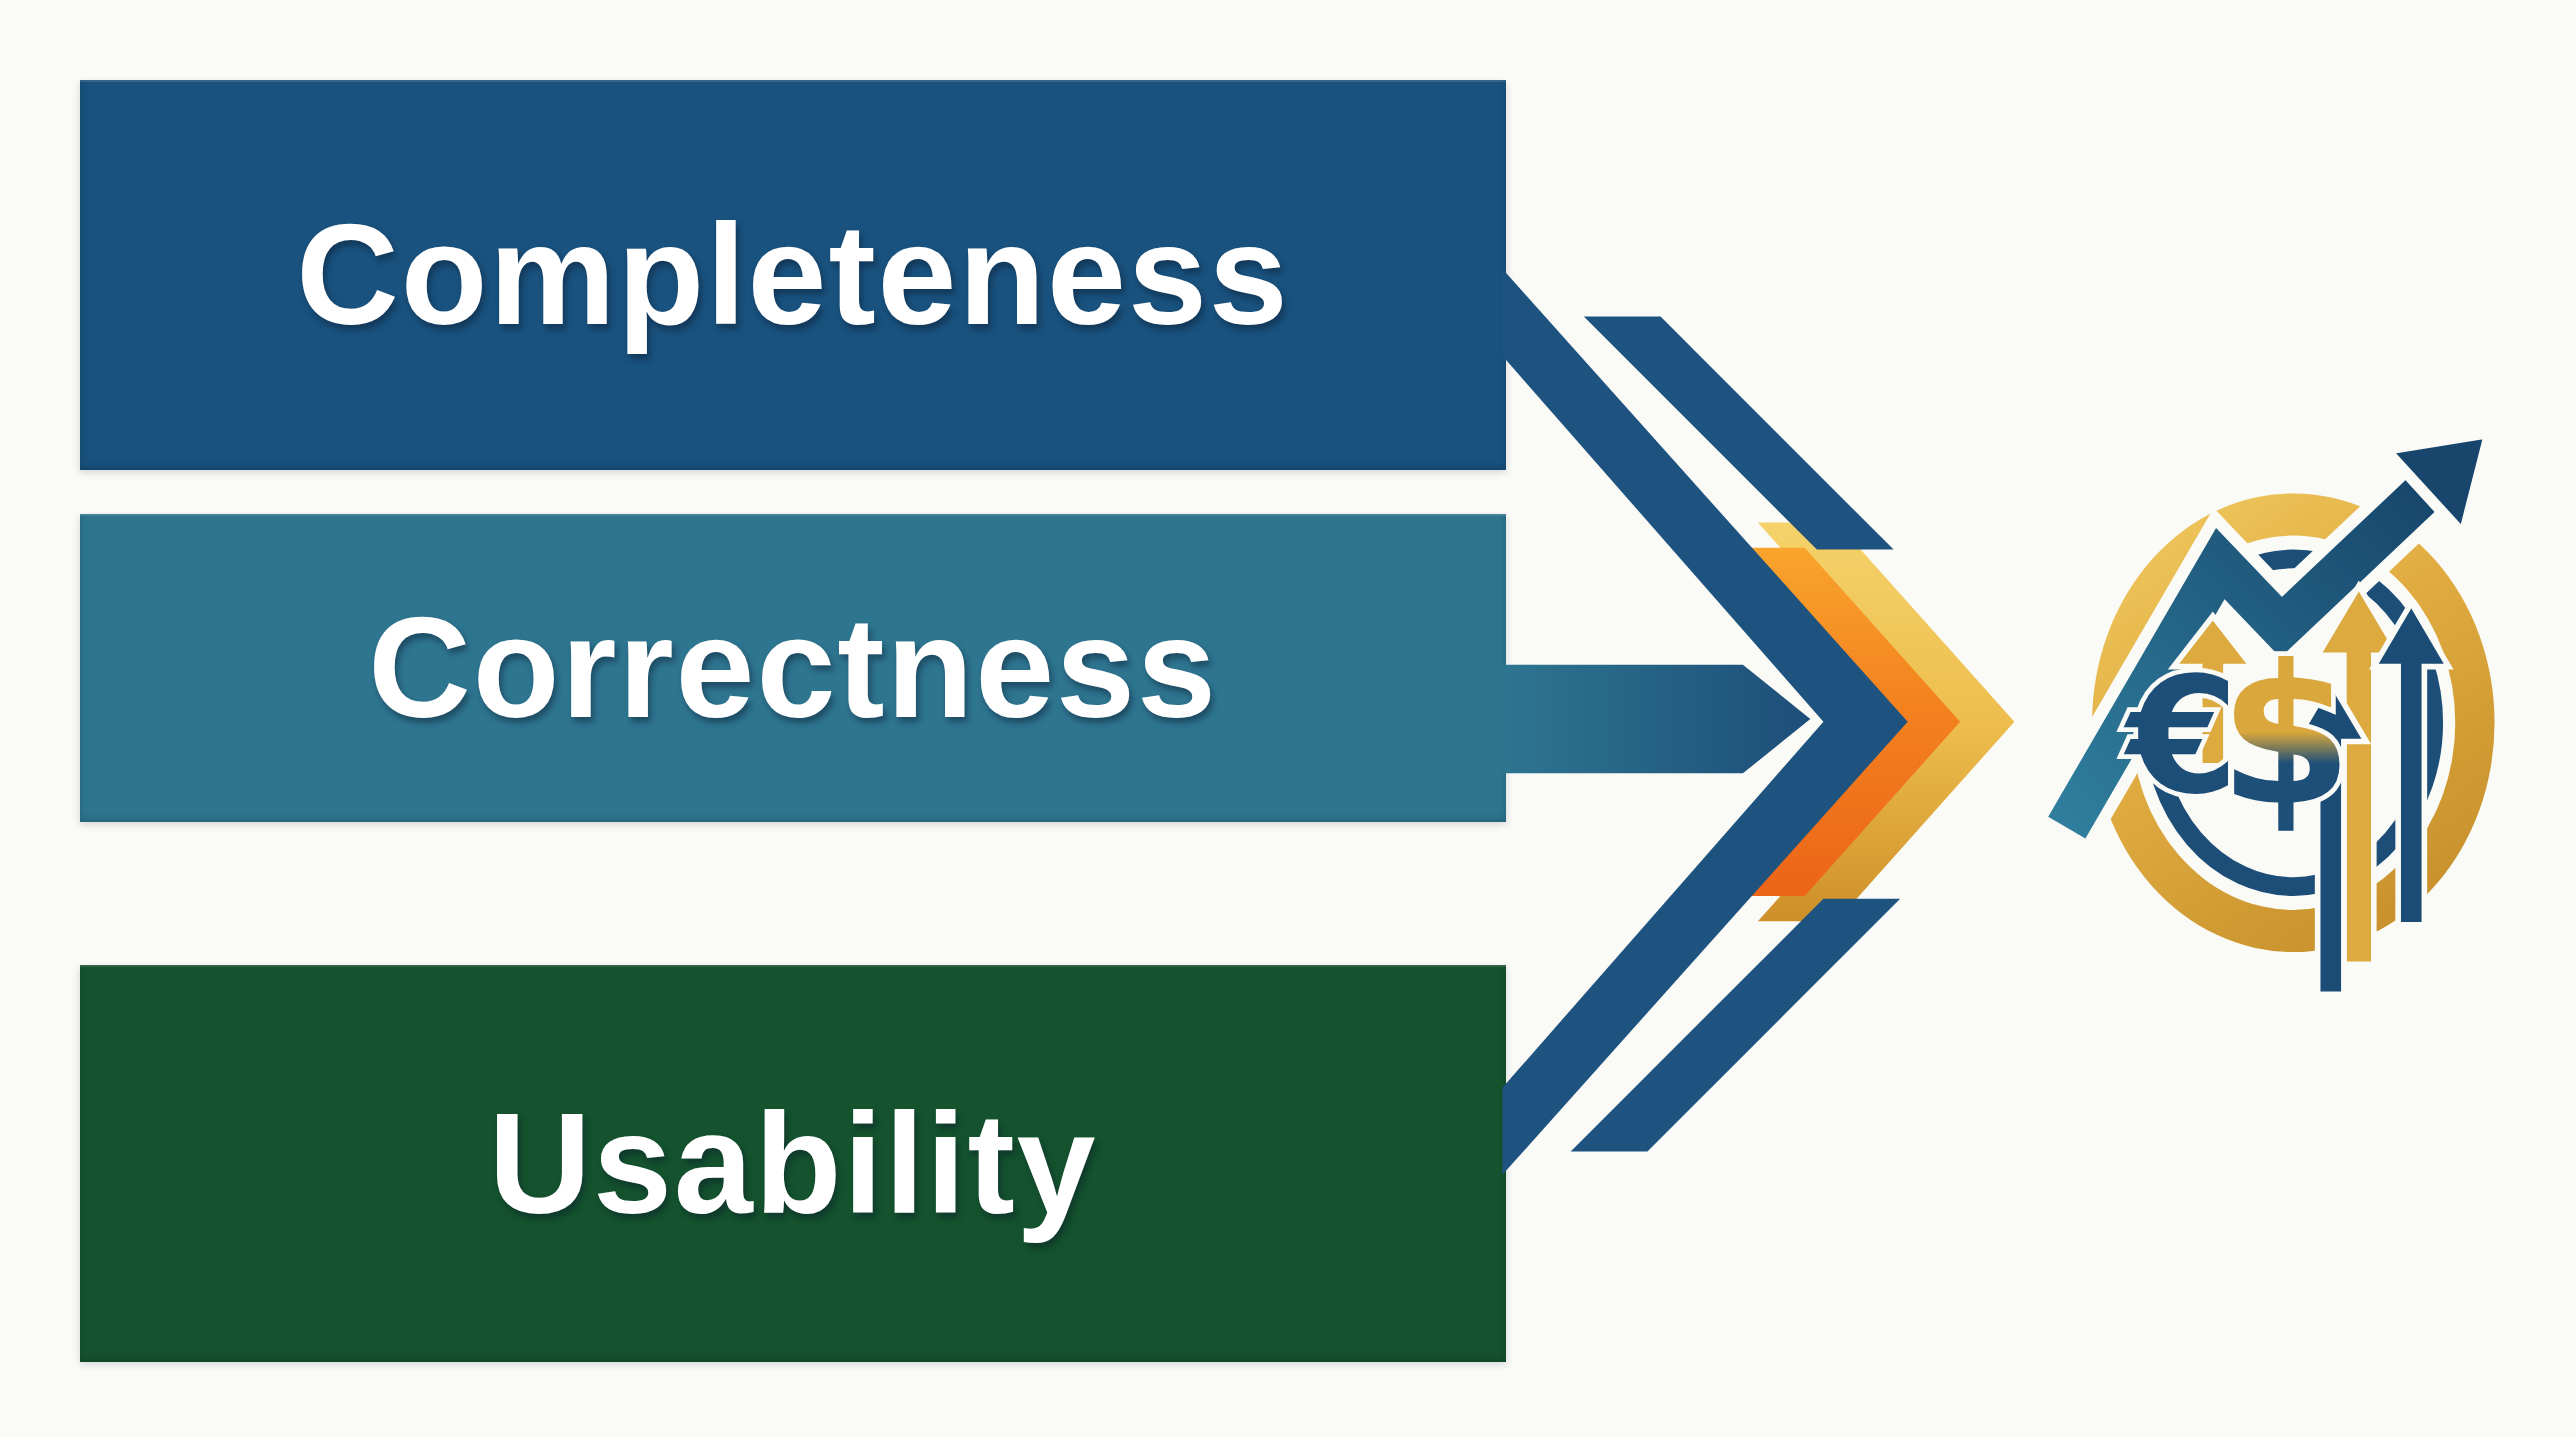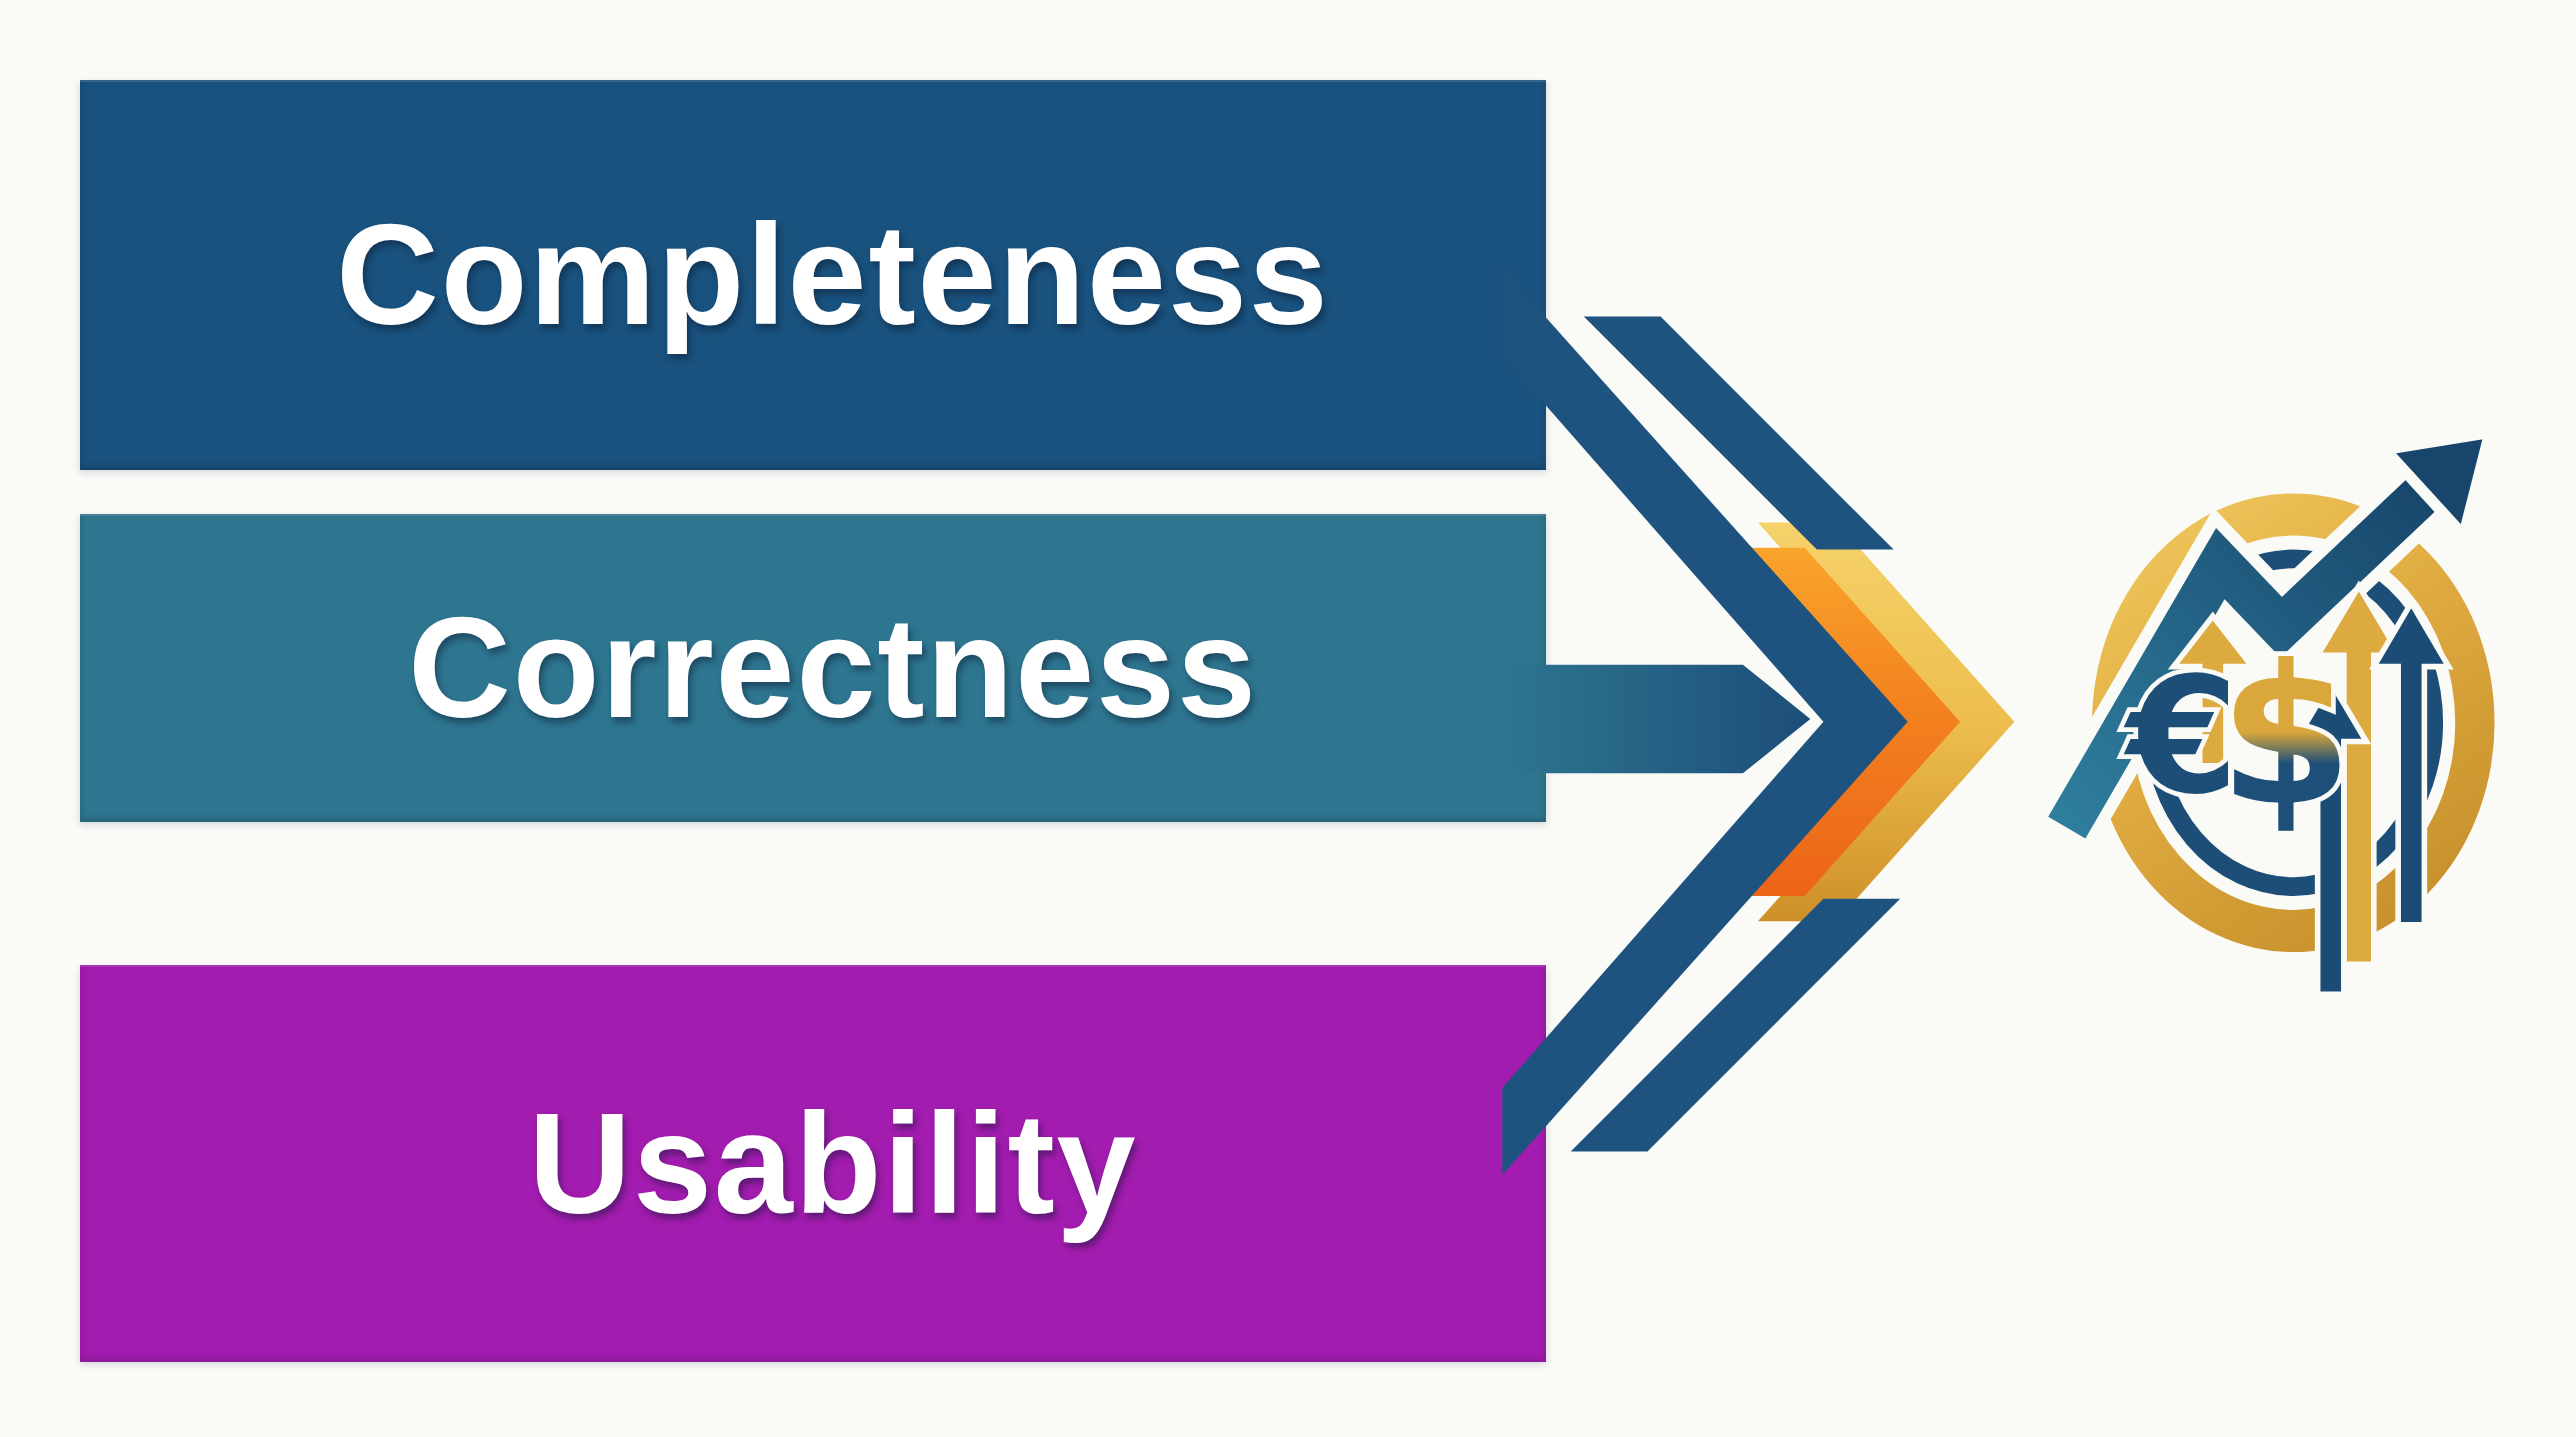--- a/index.html
+++ b/index.html
@@ -15,21 +15,20 @@
     overflow:hidden;
   }
   .bar{
     position:absolute;
     left:80px;
     width:1426px;
     display:flex;
     align-items:center;
     justify-content:center;
     box-shadow:inset 0 1.9px 0 rgba(255,255,255,.12), inset 0 -2.8px 7.5px rgba(0,0,0,.18), 0 2.8px 7.5px rgba(20,50,80,.18);
-    padding-left:40px;
   }
   .bar-1{top:80px;height:390px;}
   .bar-2{top:514px;height:308px;}
   .bar-3{top:965px;height:397px;}
   .bar-label{
     font-size:142px;
     font-weight:bold;
     letter-spacing:1.9px;
     text-shadow:2.8px 4.7px 6.6px rgba(10,25,45,.45);
     white-space:nowrap;
@@ -53,21 +52,21 @@
 <div class="canvas">
 
   <div class="bar bar-1" style="background-color: rgb(25, 82, 126);">
     <span class="bar-label" style="color: rgb(255, 255, 255);">Completeness</span>
   </div>
 
   <div class="bar bar-2" style="background-color: rgb(46, 117, 144);">
     <span class="bar-label" style="color: rgb(255, 255, 255);">Correctness</span>
   </div>
 
-  <div class="bar bar-3" style="background-color: #a21caf;">
+  <div class="bar bar-3" style="background-color: #14532d;">
     <span class="bar-label" style="color: rgb(255, 255, 255);">Usability</span>
   </div>
 
   <svg class="graphic-layer" viewBox="0 0 2752 1536" width="2576" height="1438">
     <defs>
       <linearGradient id="gradGold" x1="0" y1="0" x2="0" y2="1">
         <stop offset="0" stop-color="#F5D26A"></stop>
         <stop offset="0.5" stop-color="#EDBE4E"></stop>
         <stop offset="1" stop-color="#CE8F28"></stop>
       </linearGradient>

